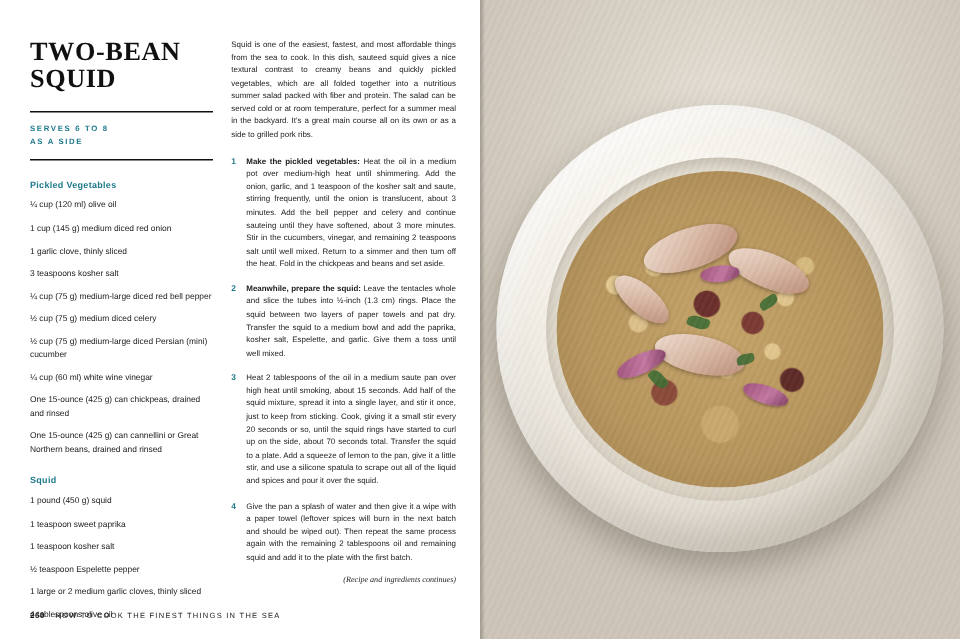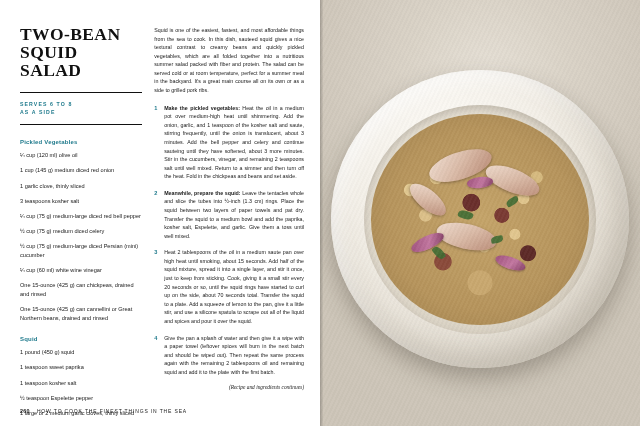--- a/index.html
+++ b/index.html
@@ -264,21 +264,20 @@
 
 <div class="spread">
 
   <div class="page-left">
     <div class="cols">
 
       <div class="col-a">
         <h1 class="recipe-title">
           <span>TWO-BEAN</span>
           <span>SQUID</span>
-          <span>SALAD</span>
         </h1>
         <div class="rule"></div>
         <div class="serves">
           <div>SERVES 6 TO 8</div>
           <div>AS A SIDE</div>
         </div>
         <div class="rule2"></div>
 
         <div class="ing-group-title">Pickled Vegetables</div>
         <div class="ing">¼ cup (120 ml) olive oil</div>

